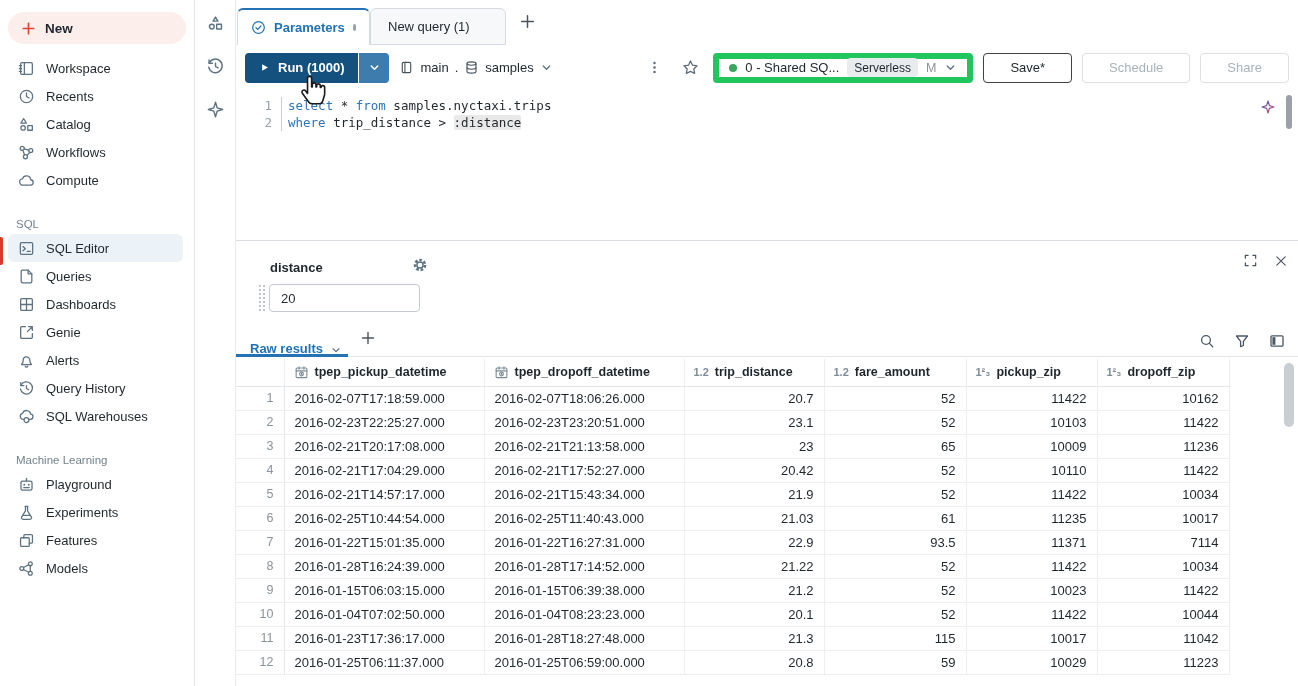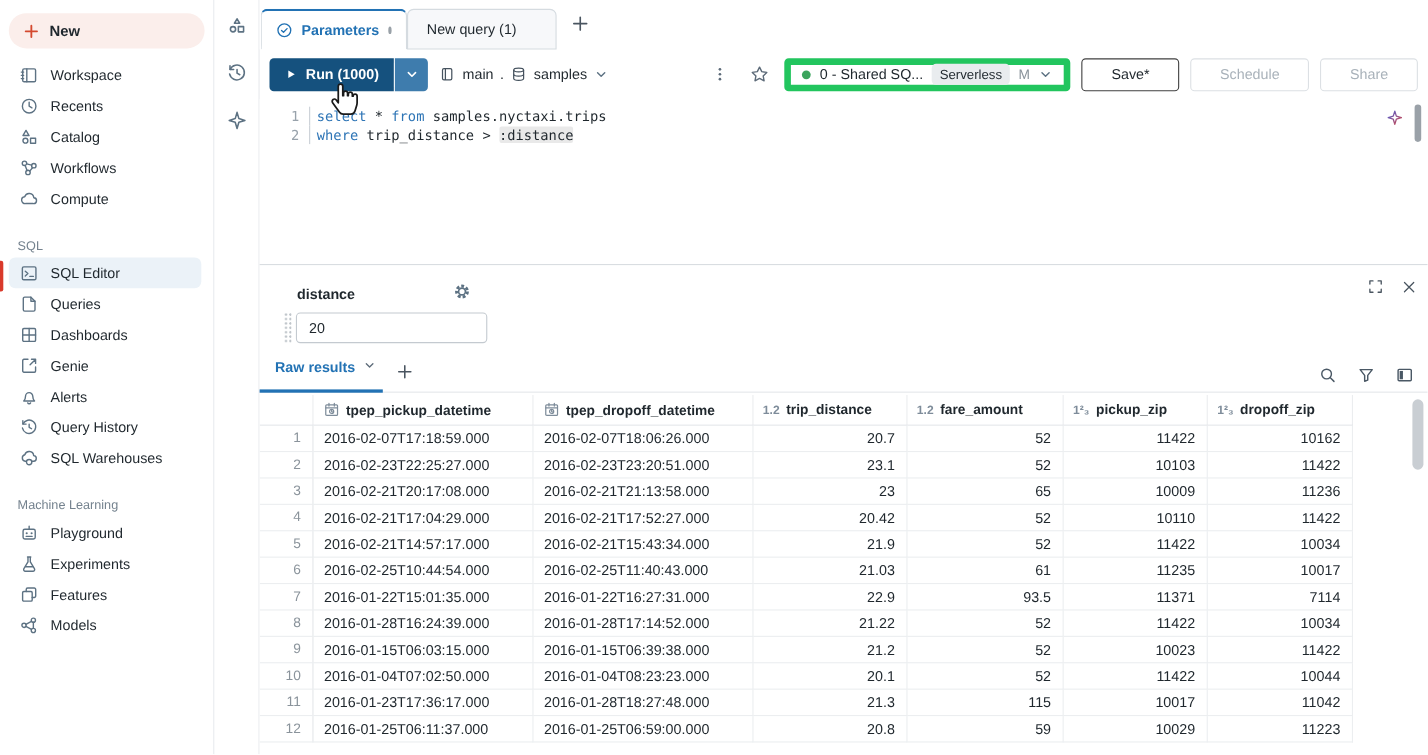--- a/index.html
+++ b/index.html
@@ -65,34 +65,34 @@
   #editor-sparkle{position:absolute;right:22px;top:9px;cursor:pointer}
   #editor-scroll{position:absolute;right:6px;top:5px;width:6px;height:34px;background:#9AA1A8;border-radius:3px;cursor:pointer}
 
   
   #results{position:absolute;top:240px;left:0;right:0;bottom:0;border-top:1px solid #D9DDE1;background:#fff}
   .res-actions{position:absolute;top:12px;right:10px;display:flex;gap:16px;color:#4A5560}
   .param-name{position:absolute;left:34px;top:19px;font-weight:700}
   .param-gear{position:absolute;left:176px;top:16px;color:#5D7283;cursor:pointer}
   .param-grip{position:absolute;left:22px;top:43px;width:7px;height:28px;cursor:grab;
       background-image:radial-gradient(#BFC5CA 1px,transparent 1.2px);background-size:4px 4px}
-  .param-input{position:absolute;left:33px;top:43px;width:174px;height:28px;box-sizing:border-box;border:1px solid #C4CAD0;border-radius:4px;padding:0 11px;font-size:13px;font-family:inherit;color:#1F272D;outline:none}
+  .param-input{position:absolute;left:33px;top:43px;width:151px;height:28px;box-sizing:border-box;border:1px solid #C4CAD0;border-radius:4px;padding:0 11px;font-size:13px;font-family:inherit;color:#1F272D;outline:none}
   #res-tabs{position:absolute;top:85px;left:0;right:0;height:30px;border-bottom:1px solid #E4E7EA}
-  .res-tab{position:absolute;left:14px;top:0;height:30px;display:flex;align-items:flex-start;gap:7px;color:#2272B4;font-weight:700;cursor:pointer}
+  .res-tab{position:absolute;left:14px;top:0;height:30px;display:flex;align-items:flex-end;gap:7px;color:#2272B4;font-weight:700;cursor:pointer}
   .res-tab .ic{color:#5D6B79}
   .res-underline{position:absolute;left:0;top:28px;width:112px;height:3px;background:#2272B4}
   .res-plus{position:absolute;left:124px;top:4px;color:#4A5560;cursor:pointer}
   .res-tools{position:absolute;right:13px;top:2px;height:26px;display:flex;align-items:center;gap:19px;color:#4A5865}
 
   
   #table-wrap{position:absolute;left:0;top:118px;right:26px;bottom:0;overflow:hidden}
   table{border-collapse:collapse;table-layout:fixed;width:993px;font-size:13px}
   th{height:27px;box-sizing:border-box;border-bottom:1px solid #E4E7EA;border-right:1px solid #EBEDEF;padding:0 9px;
      font-weight:700;font-size:12.5px;text-align:left;white-space:nowrap;overflow:hidden}
-  th .hcell{display:flex;align-items:flex-end;gap:6px}
+  th .hcell{display:flex;align-items:center;gap:6px}
   th .ic,.tgl{color:#7E8C9A}
   .tgl{font-size:11px;font-weight:700}
   td{height:24px;box-sizing:border-box;border-bottom:1px solid #ECEEF0;border-right:1px solid #ECEEF0;padding:0 10px;white-space:nowrap;overflow:hidden}
   td.rownum{color:#8A939B;text-align:right;font-size:12.5px;border-right:1px solid #E4E7EA}
   td.num{text-align:right}
   .v-scroll{position:absolute;right:4px;top:122px;bottom:6px;width:10px}
   .v-thumb{position:absolute;top:0;left:0;width:10px;height:64px;background:#C9CED3;border-radius:5px;cursor:pointer}
 
   
   #cursor{position:absolute;left:299px;top:74px;z-index:99;pointer-events:none}

